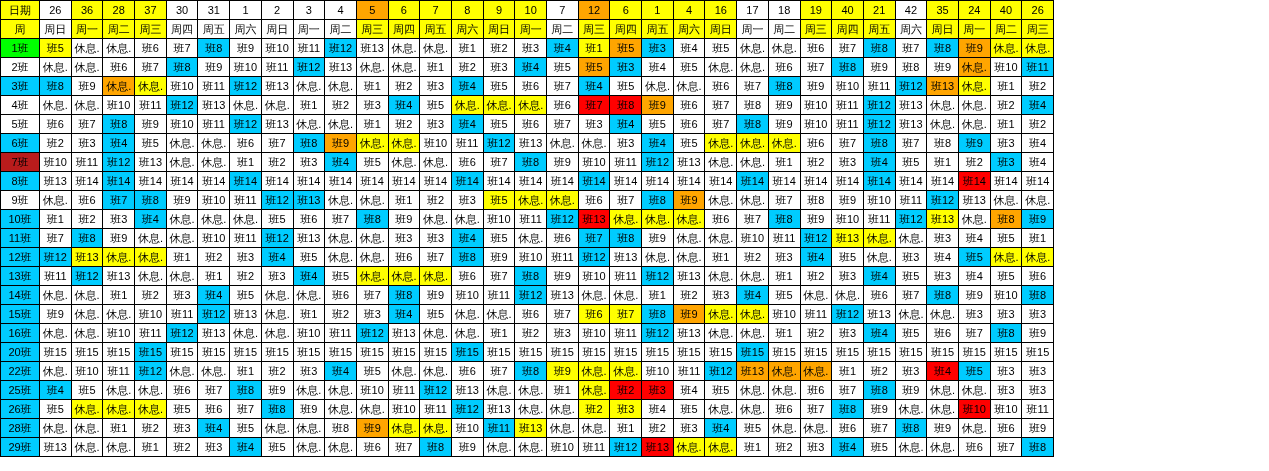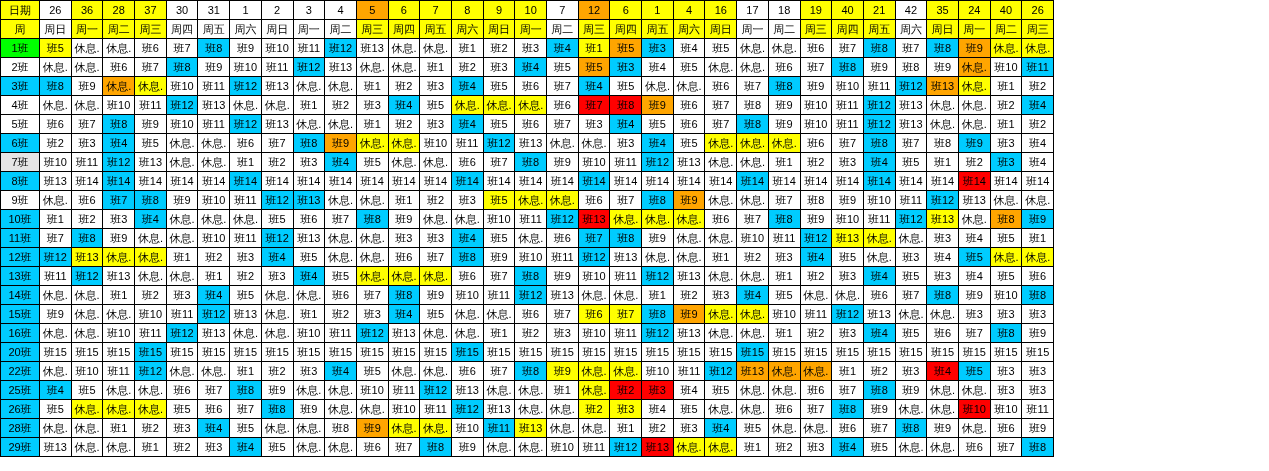--- a/index.html
+++ b/index.html
@@ -17,21 +17,21 @@
     overflow:hidden;
     font-weight:normal;
   }
   .hdr-label{background:#ffff00;font-weight:normal;width:36px;}
   .c-yellow{background:#ffff00;}
   .c-orange{background:#ffa500;}
   .c-white{background:#ffffff;}
   .c-cyan{background:#00ccff;}
   .c-red{background:#ff0000;}
   .c-green{background:#00ff00;}
-  .c-violet{background:#e5e5e5;}
+  .c-violet{background:#b91c1c;}
   td.rowlab{font-weight:normal;}
 </style>
 </head>
 <body>
 
 <div id="sheet">
   <table>
     <thead>
       <tr>
         <th class="hdr-label">日期</th>

